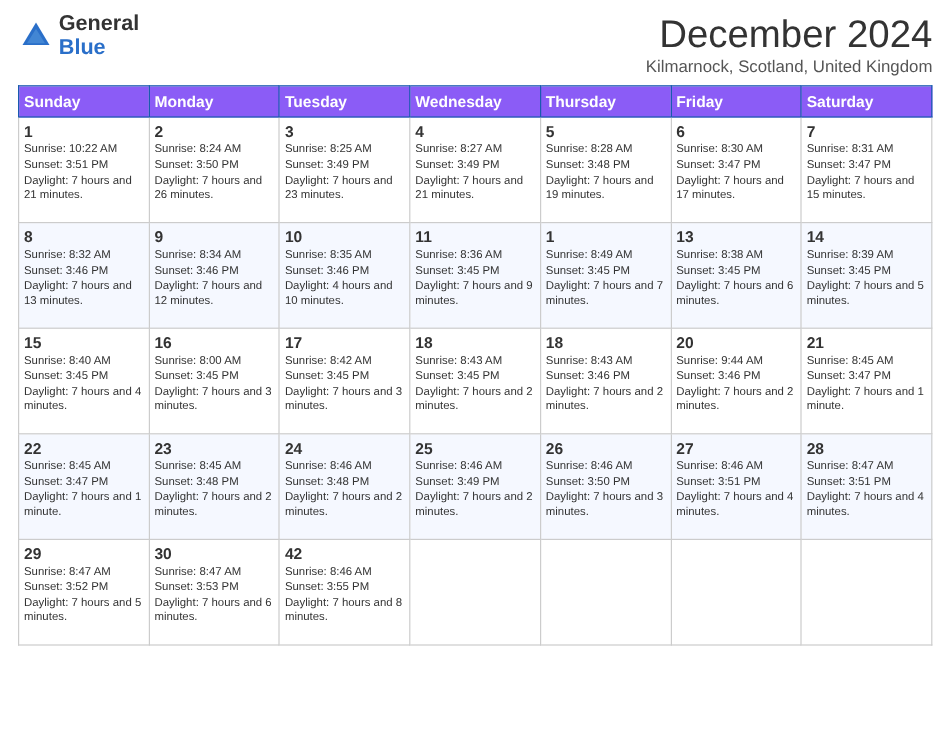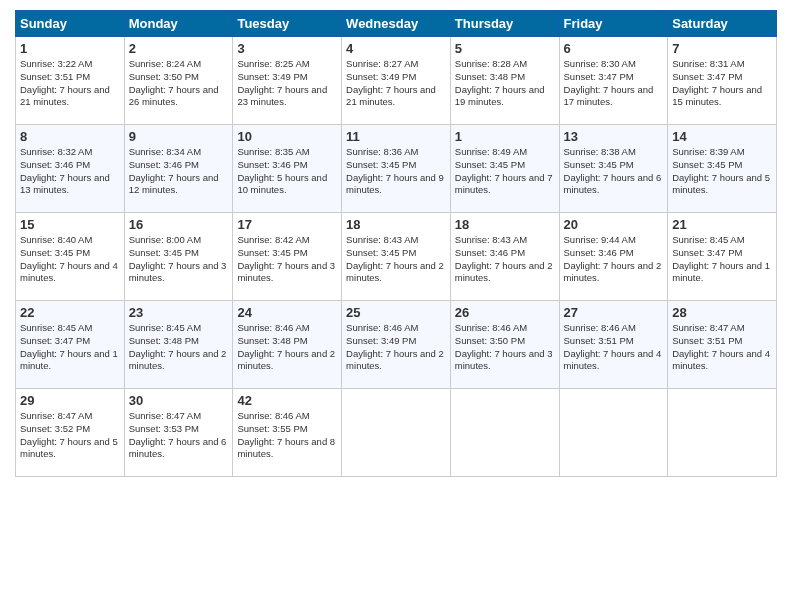--- a/index.html
+++ b/index.html
@@ -86,46 +86,62 @@
     .empty-cell {
       background: #f9f9f9;
     }
     tr:nth-child(even) td {
       background-color: #f5f8ff;
     }
     tr:nth-child(odd) td {
       background-color: #fff;
     }
     .calendar thead tr th {
-      background-color: #0369a1;
+      background-color: #8b5cf6;
     }
   </style>
 </head>
 <body>
 
 <div class="container">
+  <div class="header">
+    <div class="logo">
+      <svg class="logo-icon" viewBox="0 0 40 40">
+        <polygon points="20,5 35,30 5,30" fill="#2a6fc9"></polygon>
+        <polygon points="20,12 30,28 10,28" fill="#5a9de0" opacity="0.5"></polygon>
+      </svg>
+      <div class="logo-text">
+        <span class="logo-general">General</span><br>
+        <span class="logo-blue">Blue</span>
+      </div>
+    </div>
+    <div class="title-block">
+      <div class="month-title">December 2024</div>
+      <div class="location">Kilmarnock, Scotland, United Kingdom</div>
+    </div>
+  </div>
 
   <table class="calendar">
     <thead>
       <tr>
         <th>Sunday</th>
         <th>Monday</th>
         <th>Tuesday</th>
         <th>Wednesday</th>
         <th>Thursday</th>
         <th>Friday</th>
         <th>Saturday</th>
       </tr>
     </thead>
     <tbody id="calendar-body">
     <tr>
           <td>
           <span class="day-num">1</span>
           <div class="cell-info">
-            <span>Sunrise: 3:22 AM</span><br>
+            <span>Sunrise: 10:22 AM</span><br>
             <span>Sunset: 3:51 PM</span><br>
             <span>Daylight: 7 hours and 21 minutes.</span>
           </div>
         </td>
           <td>
           <span class="day-num">2</span>
           <div class="cell-info">
             <span>Sunrise: 8:24 AM</span><br>
             <span>Sunset: 3:50 PM</span><br>
             <span>Daylight: 7 hours and 26 minutes.</span>
@@ -187,21 +203,21 @@
             <span>Sunrise: 8:34 AM</span><br>
             <span>Sunset: 3:46 PM</span><br>
             <span>Daylight: 7 hours and 12 minutes.</span>
           </div>
         </td>
           <td>
           <span class="day-num">10</span>
           <div class="cell-info">
             <span>Sunrise: 8:35 AM</span><br>
             <span>Sunset: 3:46 PM</span><br>
-            <span>Daylight: 5 hours and 10 minutes.</span>
+            <span>Daylight: 4 hours and 10 minutes.</span>
           </div>
         </td>
           <td>
           <span class="day-num">11</span>
           <div class="cell-info">
             <span>Sunrise: 8:36 AM</span><br>
             <span>Sunset: 3:45 PM</span><br>
             <span>Daylight: 7 hours and 9 minutes.</span>
           </div>
         </td>

